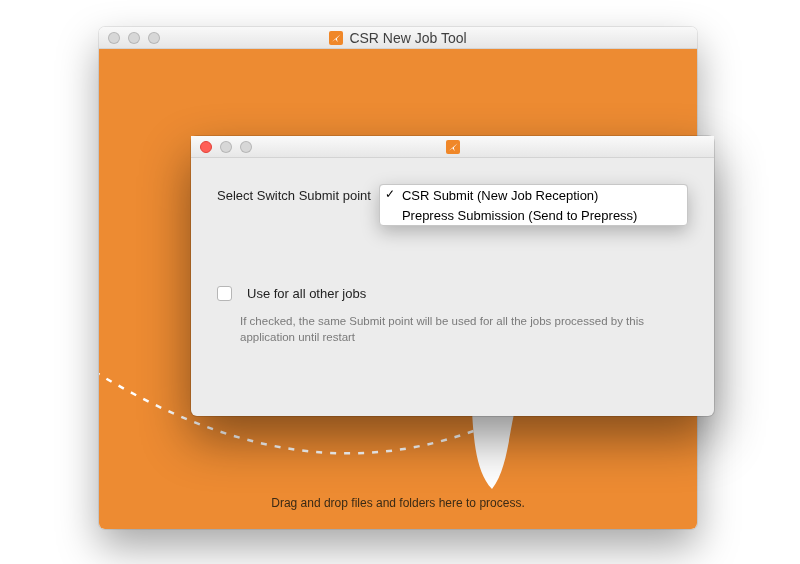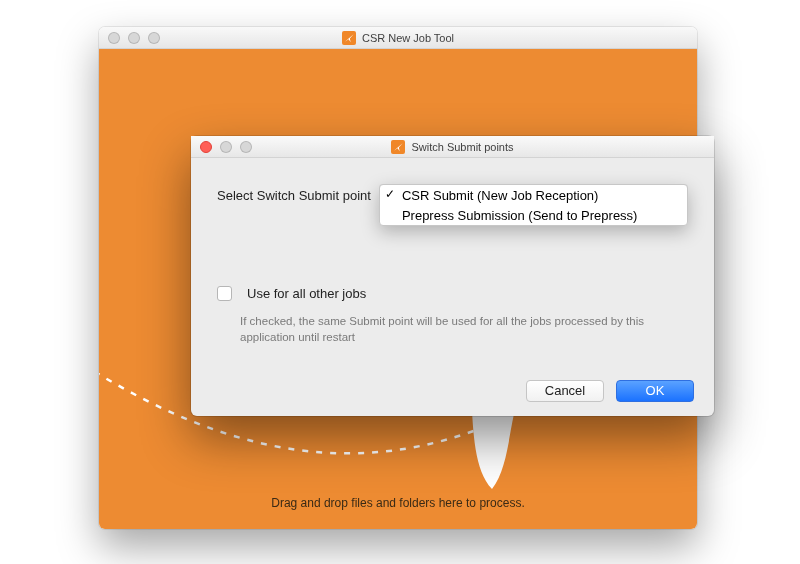--- a/index.html
+++ b/index.html
@@ -20,21 +20,21 @@
     background: linear-gradient(#f9f9f9, #e6e6e6);
     border-bottom: 1px solid #d3d3d3;
     display: flex; align-items: center;
     position: relative;
   }
   .traffic { display: flex; gap: 8px; padding-left: 9px; }
   .dot { width: 12px; height: 12px; border-radius: 50%; background: #d7d7d7; border: 0.5px solid rgba(0,0,0,0.15);}
   .title-center { position: absolute; left:0; right:0; display:flex; justify-content:center; align-items:center; gap:6px; height:22px; pointer-events:none;}
   .app-icon { width:14px; height:14px; background:#f08728; border-radius:2px; display:flex; align-items:center; justify-content:center;}
   .app-icon svg { width:10px; height:10px; }
-  .title-text { font-size: 11px; color:#3f3f3f; }
+  .title-text { font-size: 14px; color:#3f3f3f; }
 
   .orange-area {
     position:absolute; left:0; right:0; top:22px; bottom:0;
     background:#ed8b32;
     overflow:hidden;
   }
   
   .dashed-path {
     position:absolute; left:-40px; top:280px; width:700px; height:200px; pointer-events:none;
   }
@@ -142,21 +142,20 @@
       <div class="dot dot-red"></div>
       <div class="dot dot-gray"></div>
       <div class="dot dot-gray"></div>
     </div>
     <div class="title-center">
       <span class="app-icon">
         <svg viewBox="0 0 24 24">
             <path d="M2 21 L23 3 L14 13 L16 22 L11 15 Z" fill="#fff"></path>
           </svg>
       </span>
-      <span class="title-text">Switch Submit points</span>
     </div>
   </div>
 
   <div class="body-area">
     <div class="row1">
       <span class="label">Select Switch Submit point</span>
       <div class="select-wrap">
         <div class="select-field">
           <div class="select-arrow"></div>
         </div>
@@ -171,18 +170,14 @@
         </div>
       </div>
     </div>
 
     <div class="checkbox-row">
       <div class="cb"></div>
       <span class="label">Use for all other jobs</span>
     </div>
     <div class="help-text">If checked, the same Submit point will be used for all the jobs processed by this application until restart</div>
 
-    <div class="buttons">
-      <div class="btn">Cancel</div>
-      <div class="btn btn-primary">OK</div>
-    </div>
   </div>
 </div>
 
 </body></html>

